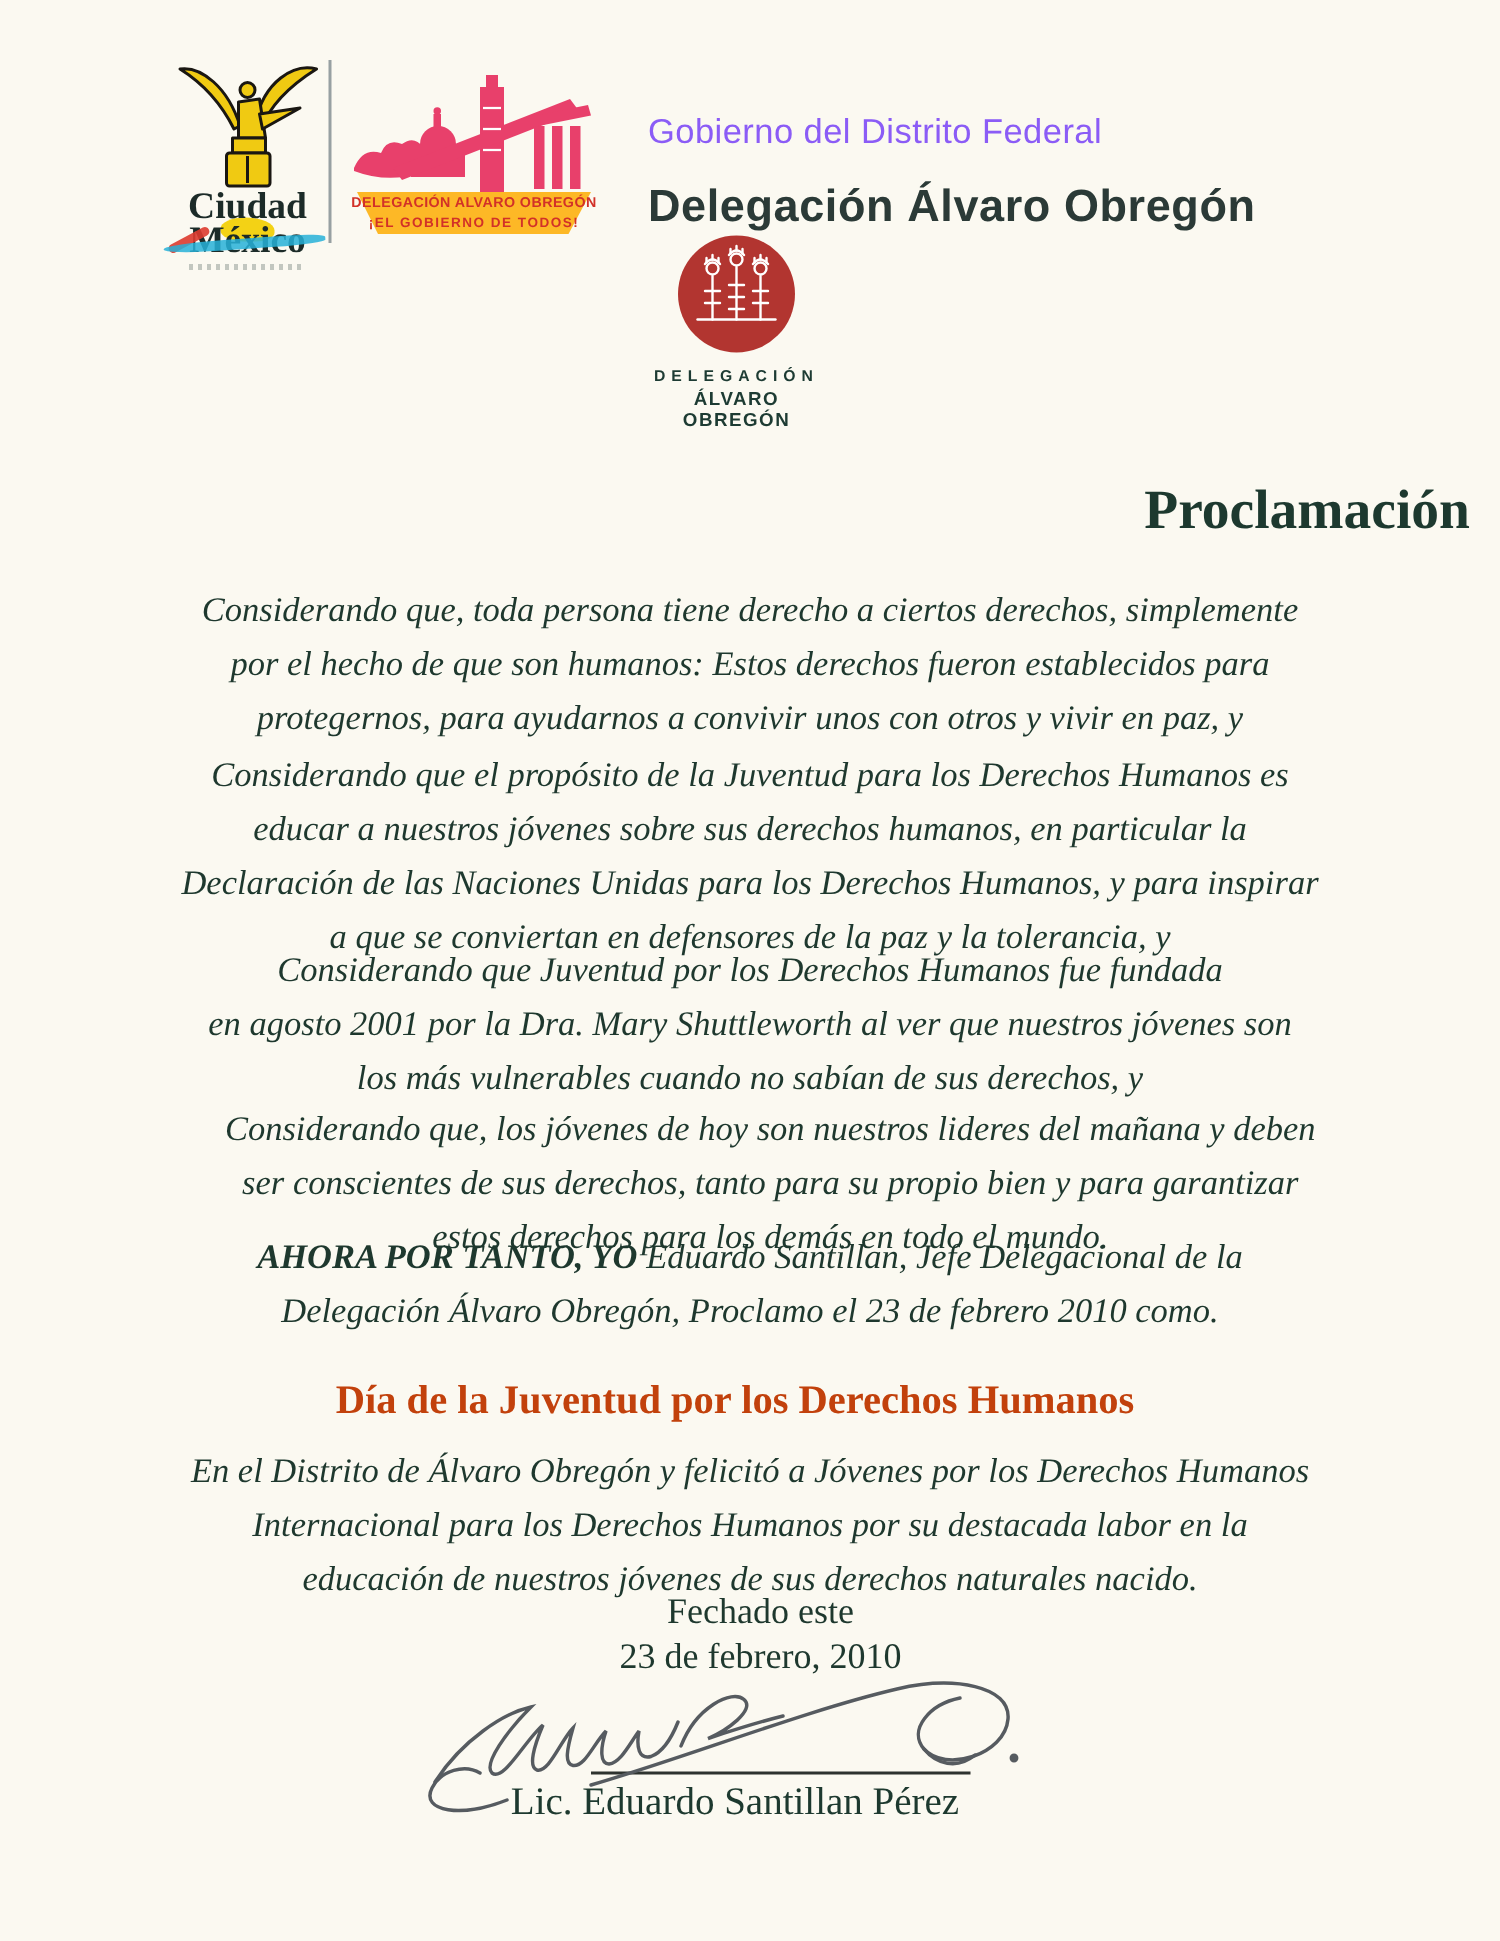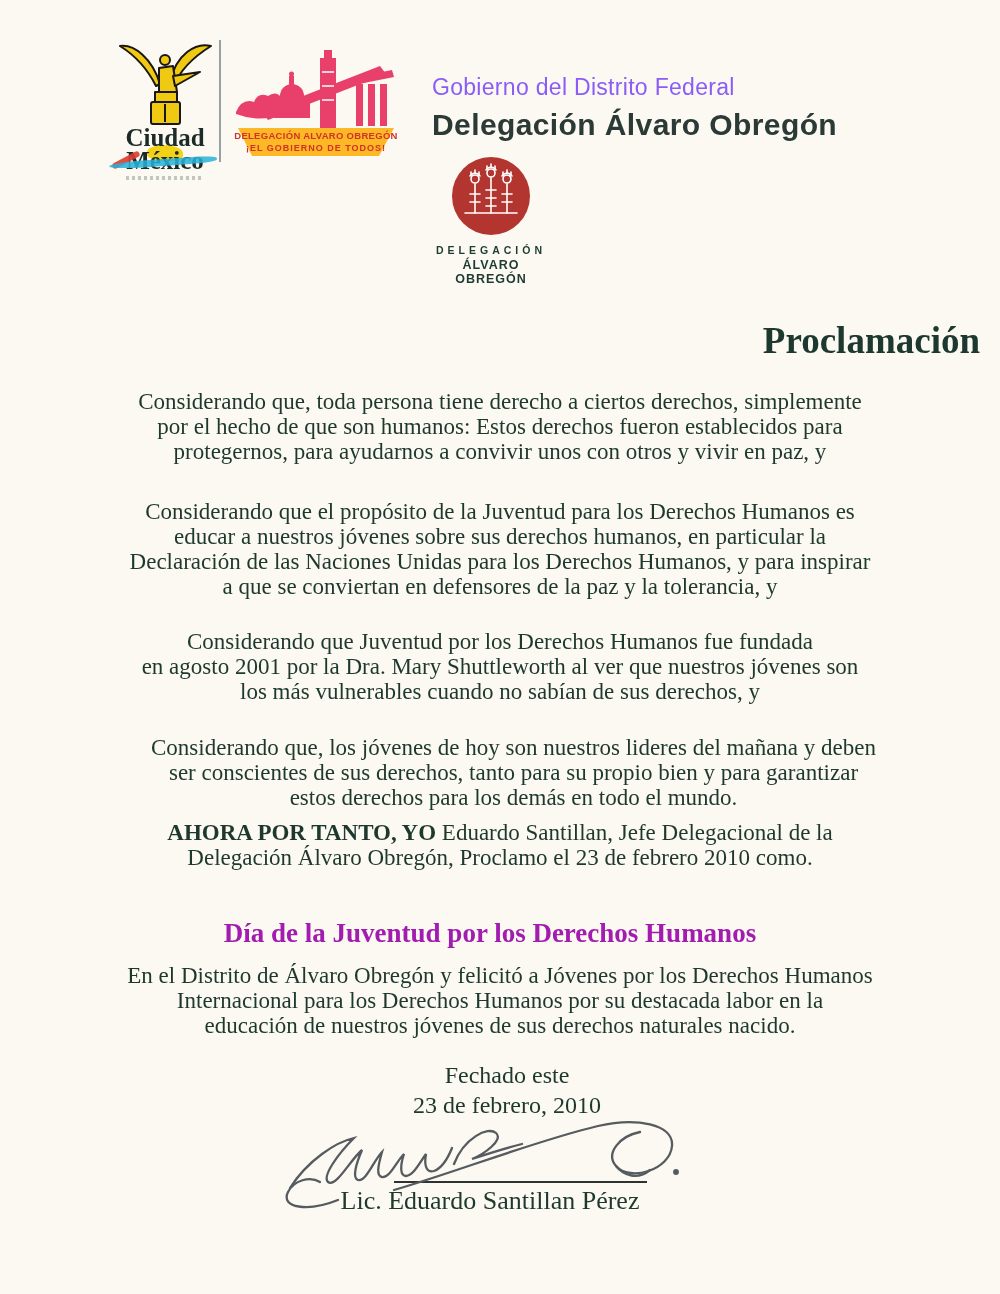--- a/index.html
+++ b/index.html
@@ -19,36 +19,36 @@
   .city-caption{margin:4px auto 0;width:78px;height:4px;opacity:.45;
     background:repeating-linear-gradient(90deg,#7c8882 0 3px,transparent 3px 6px);}
   .header-divider{position:absolute;left:219px;top:40px;width:2px;height:122px;background:#97a0a2;}
   .delegation-logo{position:absolute;left:228px;top:50px;width:176px;height:112px;}
   .banner-text{position:absolute;left:0;width:100%;text-align:center;
     font-family:"Liberation Sans",sans-serif;font-weight:bold;color:#d23128;z-index:2;}
   .banner-line1{top:80px;font-size:9.5px;letter-spacing:.3px;}
   .banner-line2{top:93px;font-size:9px;letter-spacing:1px;}
   .gov-block{position:absolute;left:432px;top:74px;font-family:"Liberation Sans",sans-serif;}
   .gov-line1{font-size:23px;color:#8b5cf6;letter-spacing:.3px;}
-  .gov-line2{font-size:30px;font-weight:bold;color:#2b3a37;margin-top:7px;letter-spacing:.4px;}
+  .gov-line2{font-size:30px;font-weight:bold;color:#2b3a37;margin-top:20px;letter-spacing:.4px;}
   
   .seal{position:absolute;left:0;right:18px;top:156px;text-align:center;}
   .seal-text{margin-top:4px;font-family:"Liberation Sans",sans-serif;font-weight:bold;color:#1d3b33;}
   .seal-l1{font-size:10.5px;letter-spacing:4px;}
   .seal-l2{font-size:12.5px;letter-spacing:1px;margin-top:2px;}
   .seal-l3{font-size:12.5px;letter-spacing:1px;}
   
   .doc-title{position:absolute;left:0;right:20px;top:294px;text-align:right;
     font-size:37px;font-weight:bold;color:#1d392f;}
   .para{position:absolute;left:0;right:0;text-align:center;
-    font-size:23px;line-height:25px;white-space:pre-line;color:#1e382e;}
+    font-size:23px;line-height:36px;white-space:pre-line;color:#1e382e;font-style:italic;}
   .p1{top:366px;} .p2{top:476px;} .p3{top:606px;} .p4{top:712px;padding-left:27px;} .p5{top:797px;} .p6{top:940px;}
   .bold{font-weight:bold;}
   .doc-subtitle{position:absolute;left:0;right:20px;top:896px;text-align:center;
-    font-size:27px;font-weight:bold;color:#a21caf;}
+    font-size:27px;font-weight:bold;color:#c2410c;}
   .dated{position:absolute;left:0;right:20px;top:1060px;text-align:center;
     font-size:24px;line-height:30px;white-space:pre-line;padding-left:34px;}
   .signature{position:absolute;left:276px;top:1102px;width:420px;height:112px;z-index:3;}
   .sig-line{position:absolute;left:394px;top:1181px;width:253px;border-top:2px solid #2e332f;z-index:2;}
   .signatory{position:absolute;left:0;right:20px;top:1186px;text-align:center;font-size:26px;color:#1d392f;}
 </style>
 </head>
 <body>
 
 <div class="page">

